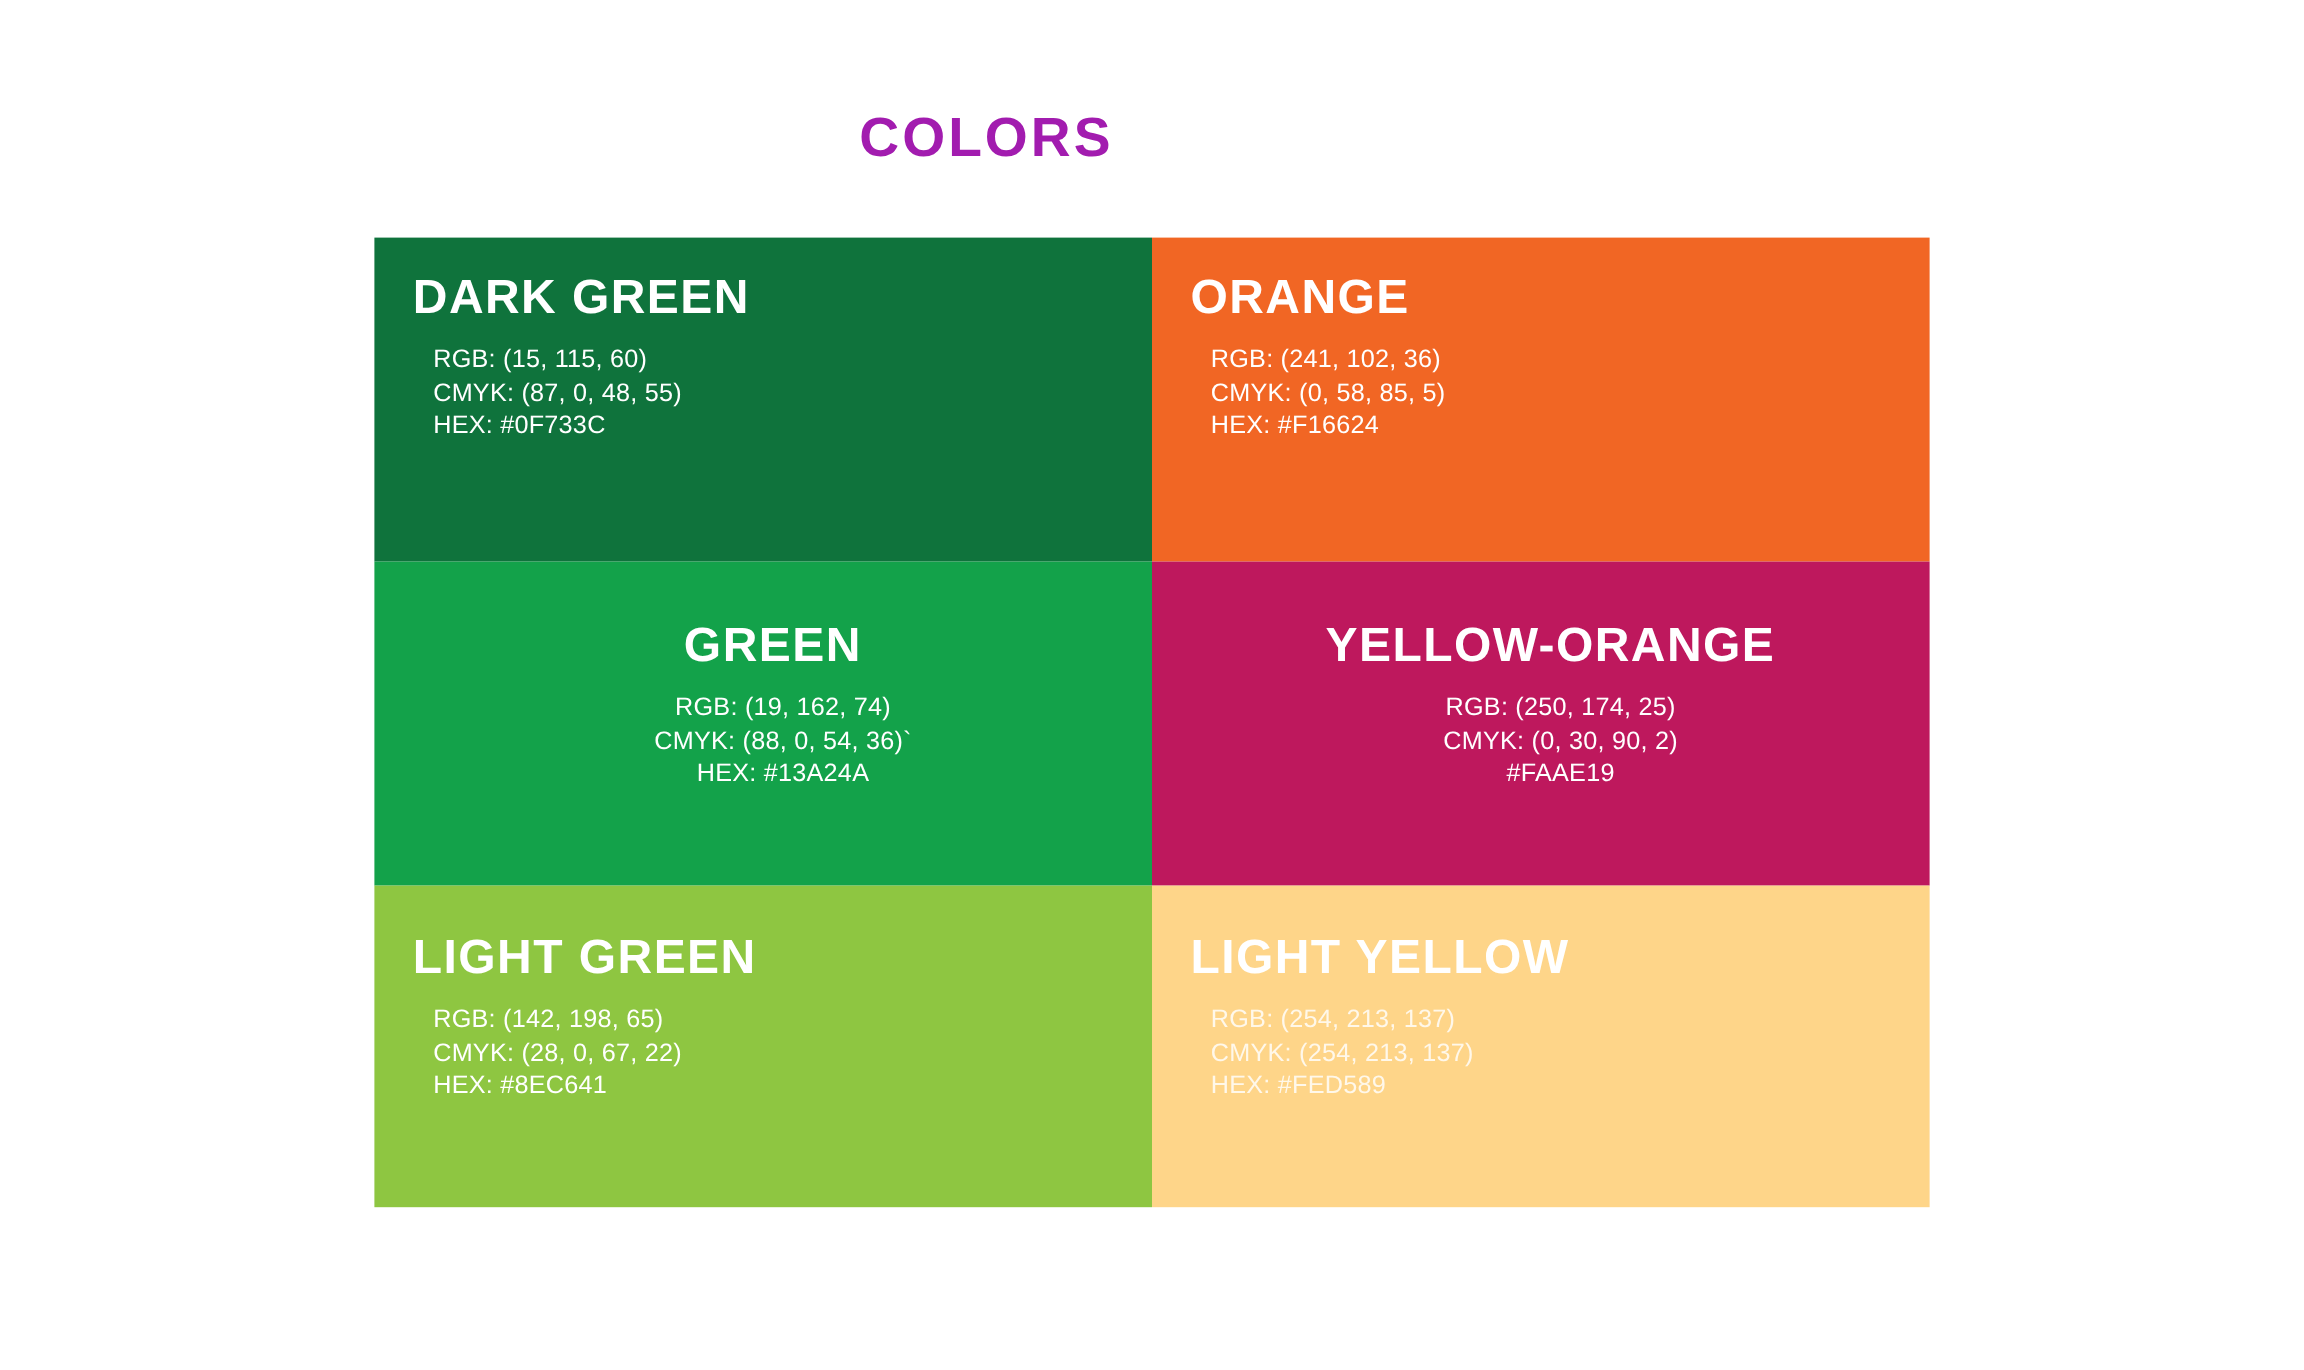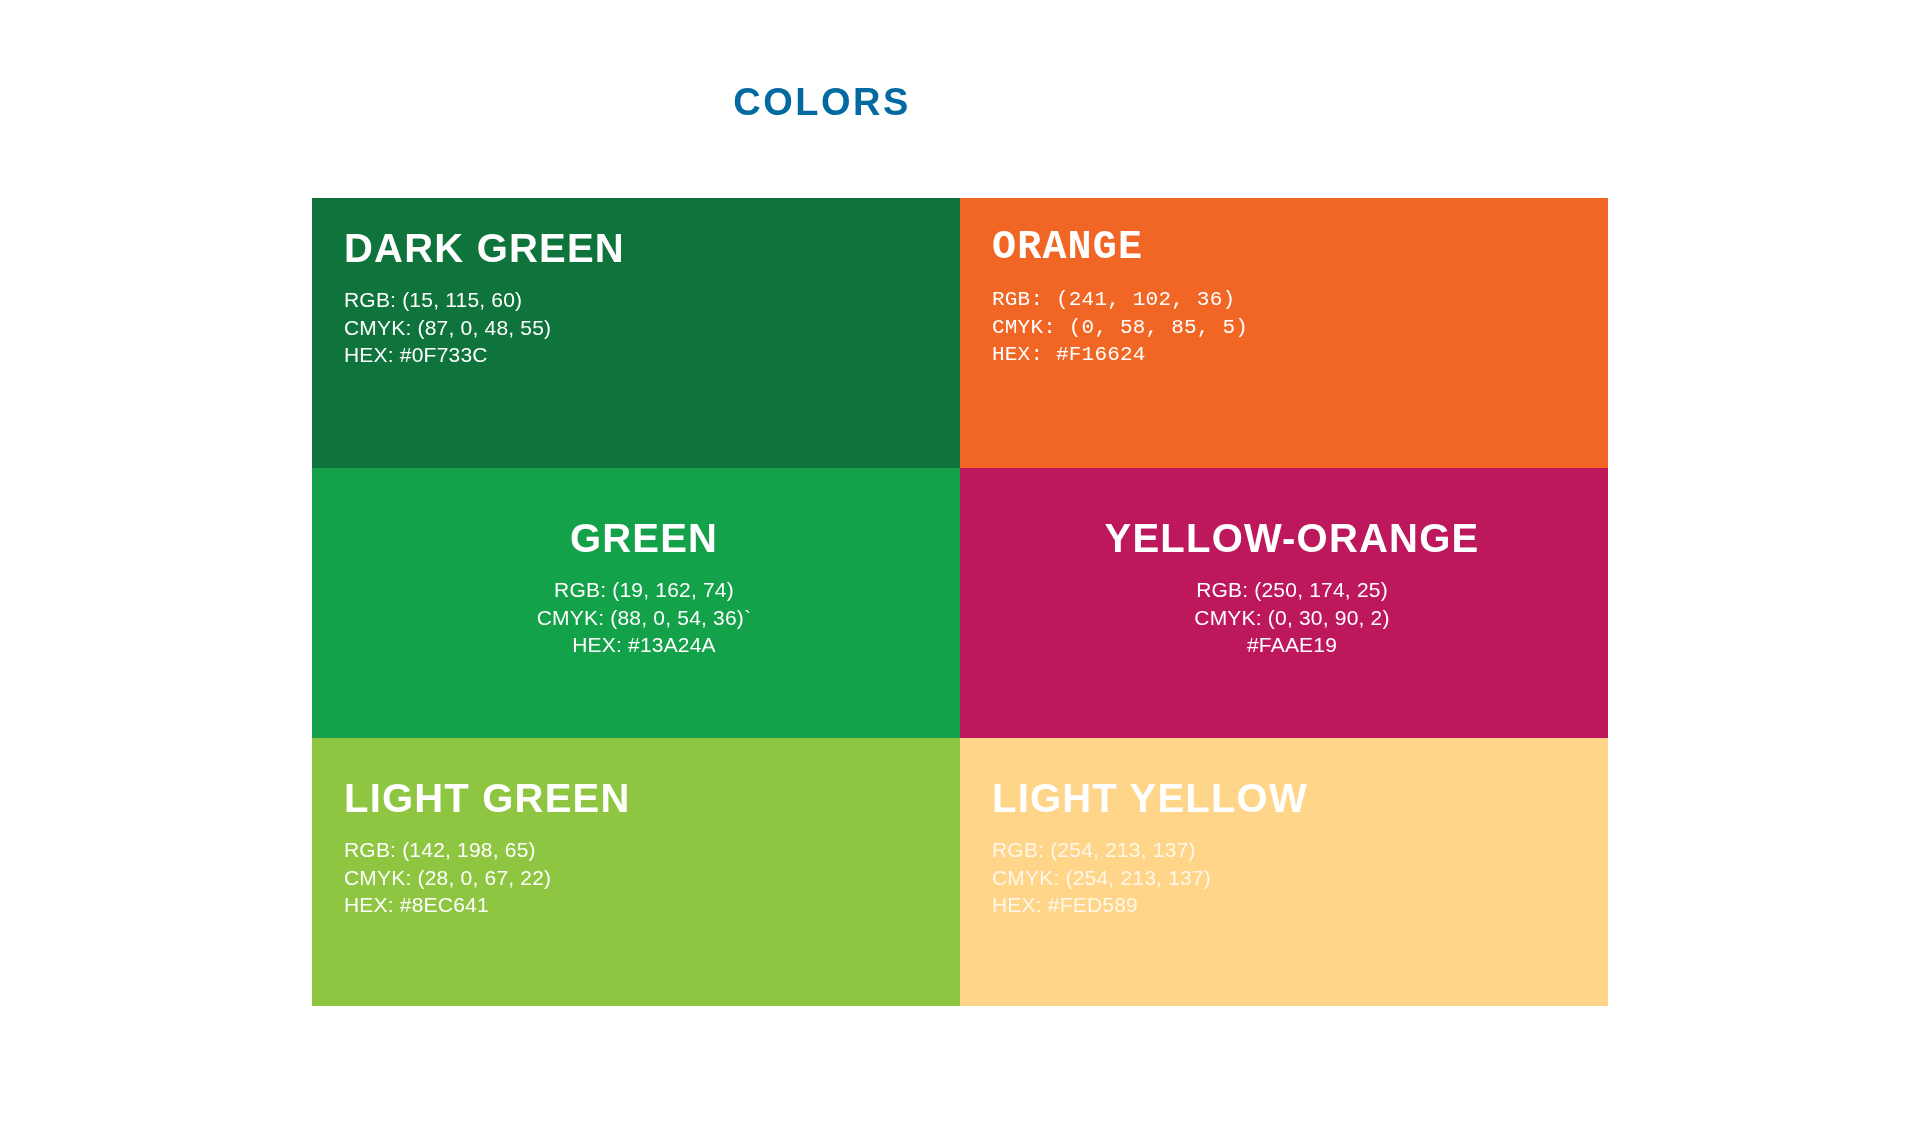--- a/index.html
+++ b/index.html
@@ -21,24 +21,24 @@
     height: 1142px;
   }
 
   
   .page-title {
     position: absolute;
     top: 56px;
     left: 0;
     width: 1644px;
     text-align: center;
-    font-size: 38px;
+    font-size: 46px;
     font-weight: bold;
     letter-spacing: 2.5px;
-    color: #0369a1;
+    color: #a21caf;
     font-family: "Liberation Sans", sans-serif;
   }
 
   
   .swatch-grid {
     position: absolute;
     left: 312px;
     top: 198px;
     width: 1556px;
     height: 808px;
@@ -73,20 +73,21 @@
     color: #ffffff;
     margin: 0 0 16px 0;
     white-space: nowrap;
   }
 
   .swatch-specs {
     font-size: 21px;
     line-height: 1.32;
     color: #ffffff;
     letter-spacing: 0.2px;
+    margin-left: 17px;
   }
 
   .spec-line {
     white-space: nowrap;
   }
 
   
   .swatch.muted-body .swatch-specs {
     color: rgba(255, 255, 255, 0.82);
   }
@@ -104,21 +105,21 @@
       <div class="swatch-inner">
         <div class="swatch-name">DARK GREEN</div>
         <div class="swatch-specs">
           <div class="spec-line">RGB: (15, 115, 60)</div>
           <div class="spec-line">CMYK: (87, 0, 48, 55)</div>
           <div class="spec-line">HEX: #0F733C</div>
         </div>
       </div>
     </div>
 
-    <div class="swatch row-1" style="background-color: rgb(241, 102, 36); font-family: Liberation Mono, monospace;">
+    <div class="swatch row-1" style="background-color: rgb(241, 102, 36);">
       <div class="swatch-inner">
         <div class="swatch-name">ORANGE</div>
         <div class="swatch-specs">
           <div class="spec-line">RGB: (241, 102, 36)</div>
           <div class="spec-line">CMYK: (0, 58, 85, 5)</div>
           <div class="spec-line">HEX: #F16624</div>
         </div>
       </div>
     </div>
 

